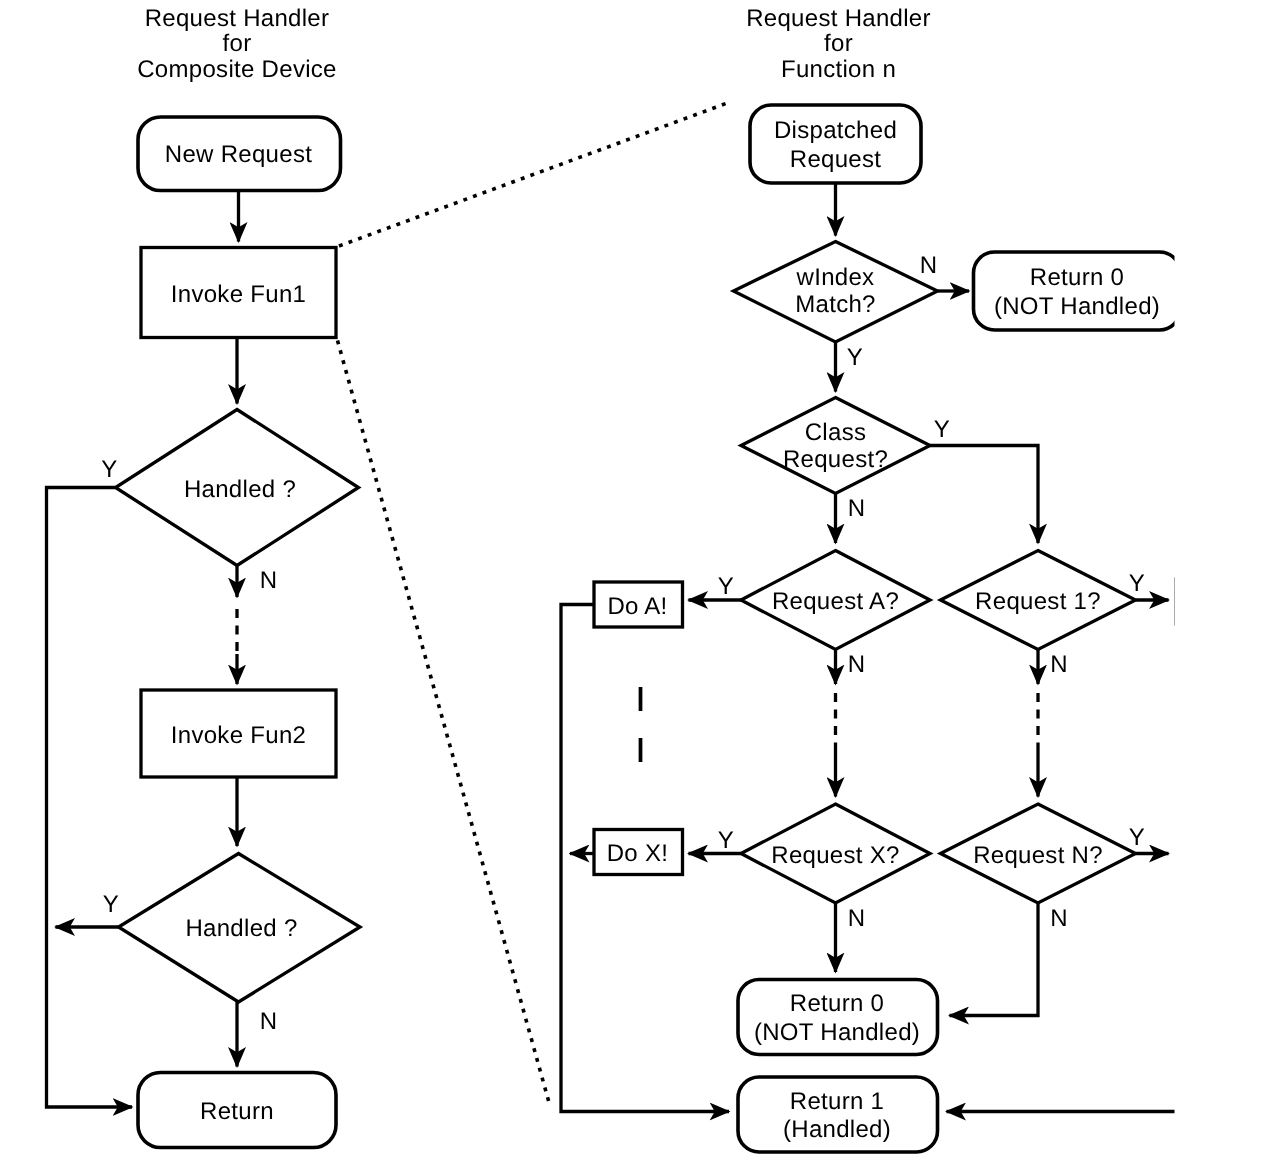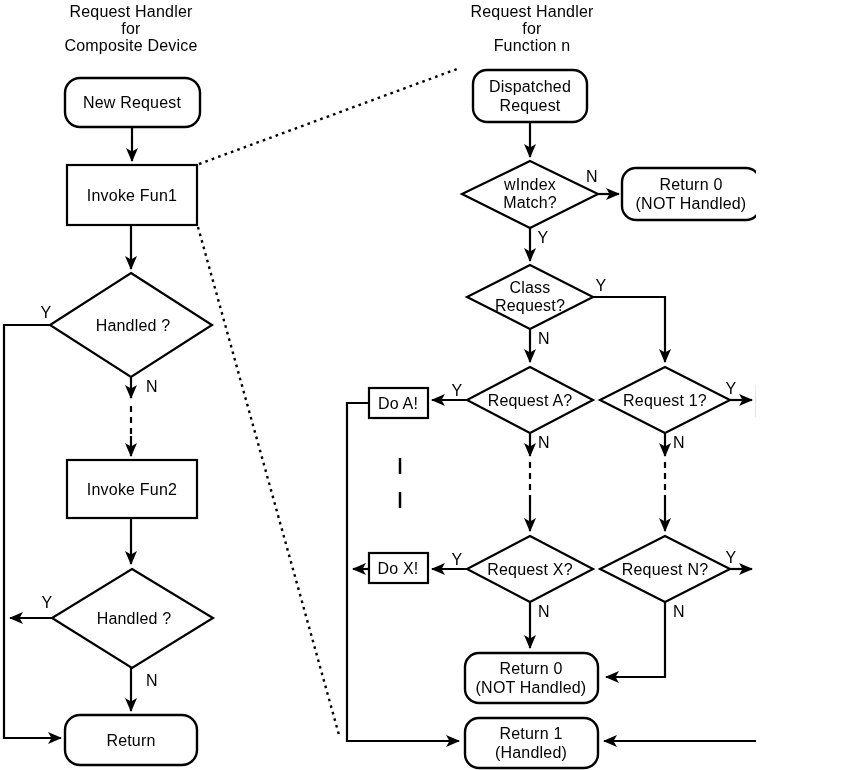--- a/index.html
+++ b/index.html
@@ -1,16 +1,16 @@
 <!DOCTYPE html>
 <html><head>
 <meta charset="utf-8">
 <style>
   html,body{margin:0;padding:0;background:#ffffff;}
-  .stage{position:relative;width:756px;height:770px;background:#ffffff;overflow:hidden;}
+  .stage{position:relative;width:756px;height:770px;background:#ffffff;overflow:hidden;padding-left:27px;}
   svg{display:block;}
   svg text{
     font-family:"Liberation Sans","DejaVu Sans",sans-serif;
     font-size:16px;
     fill:#000000;
     letter-spacing:0.2px;
   }
   .node-label{text-anchor:middle;}
   .yn-label{text-anchor:middle;font-size:16px;}
   .shape{fill:#ffffff;stroke:#000000;stroke-width:2.2;}

